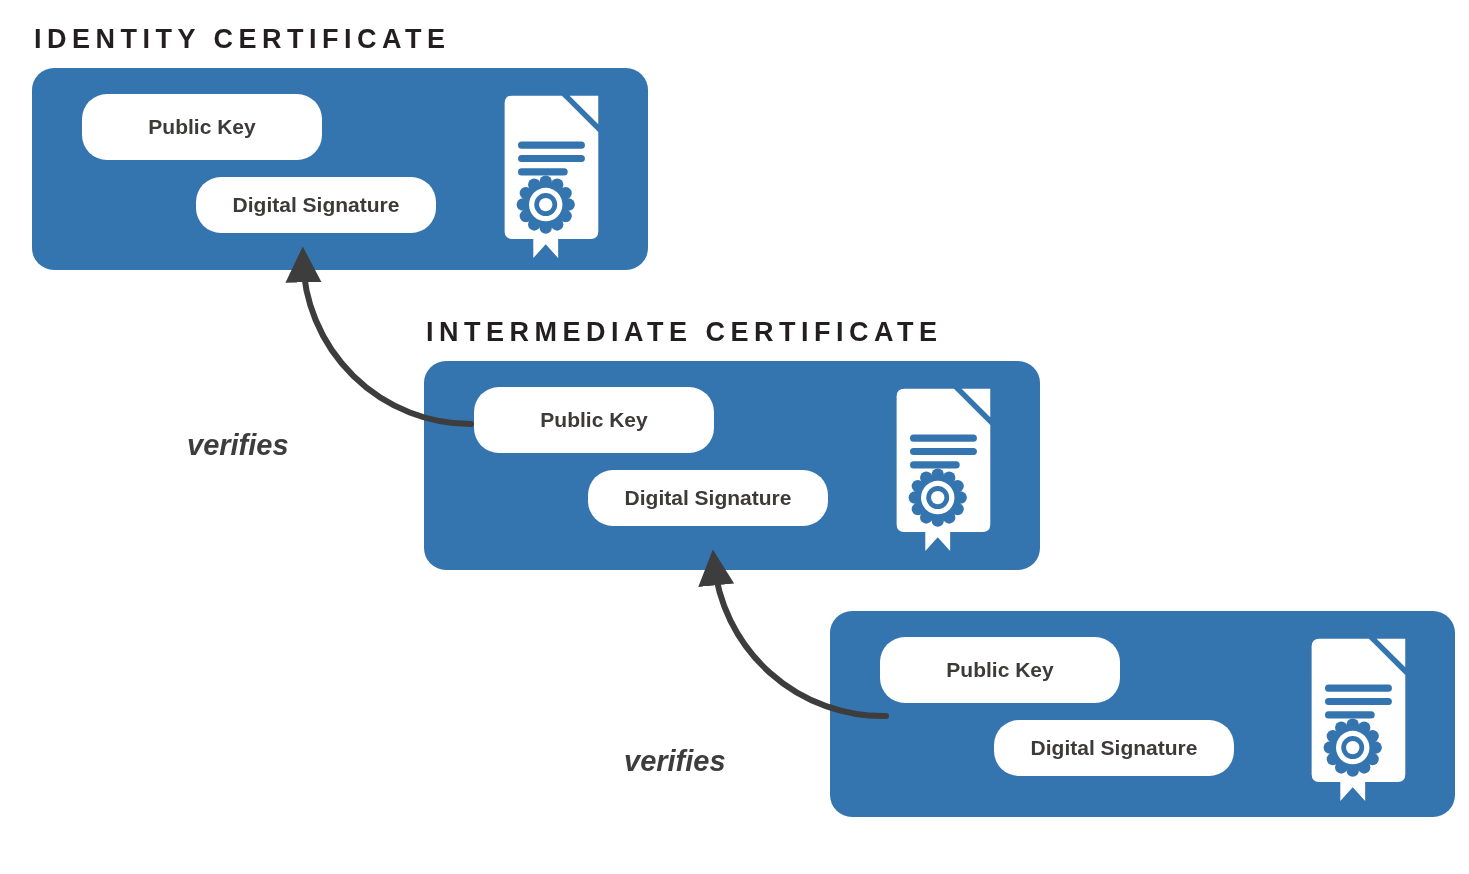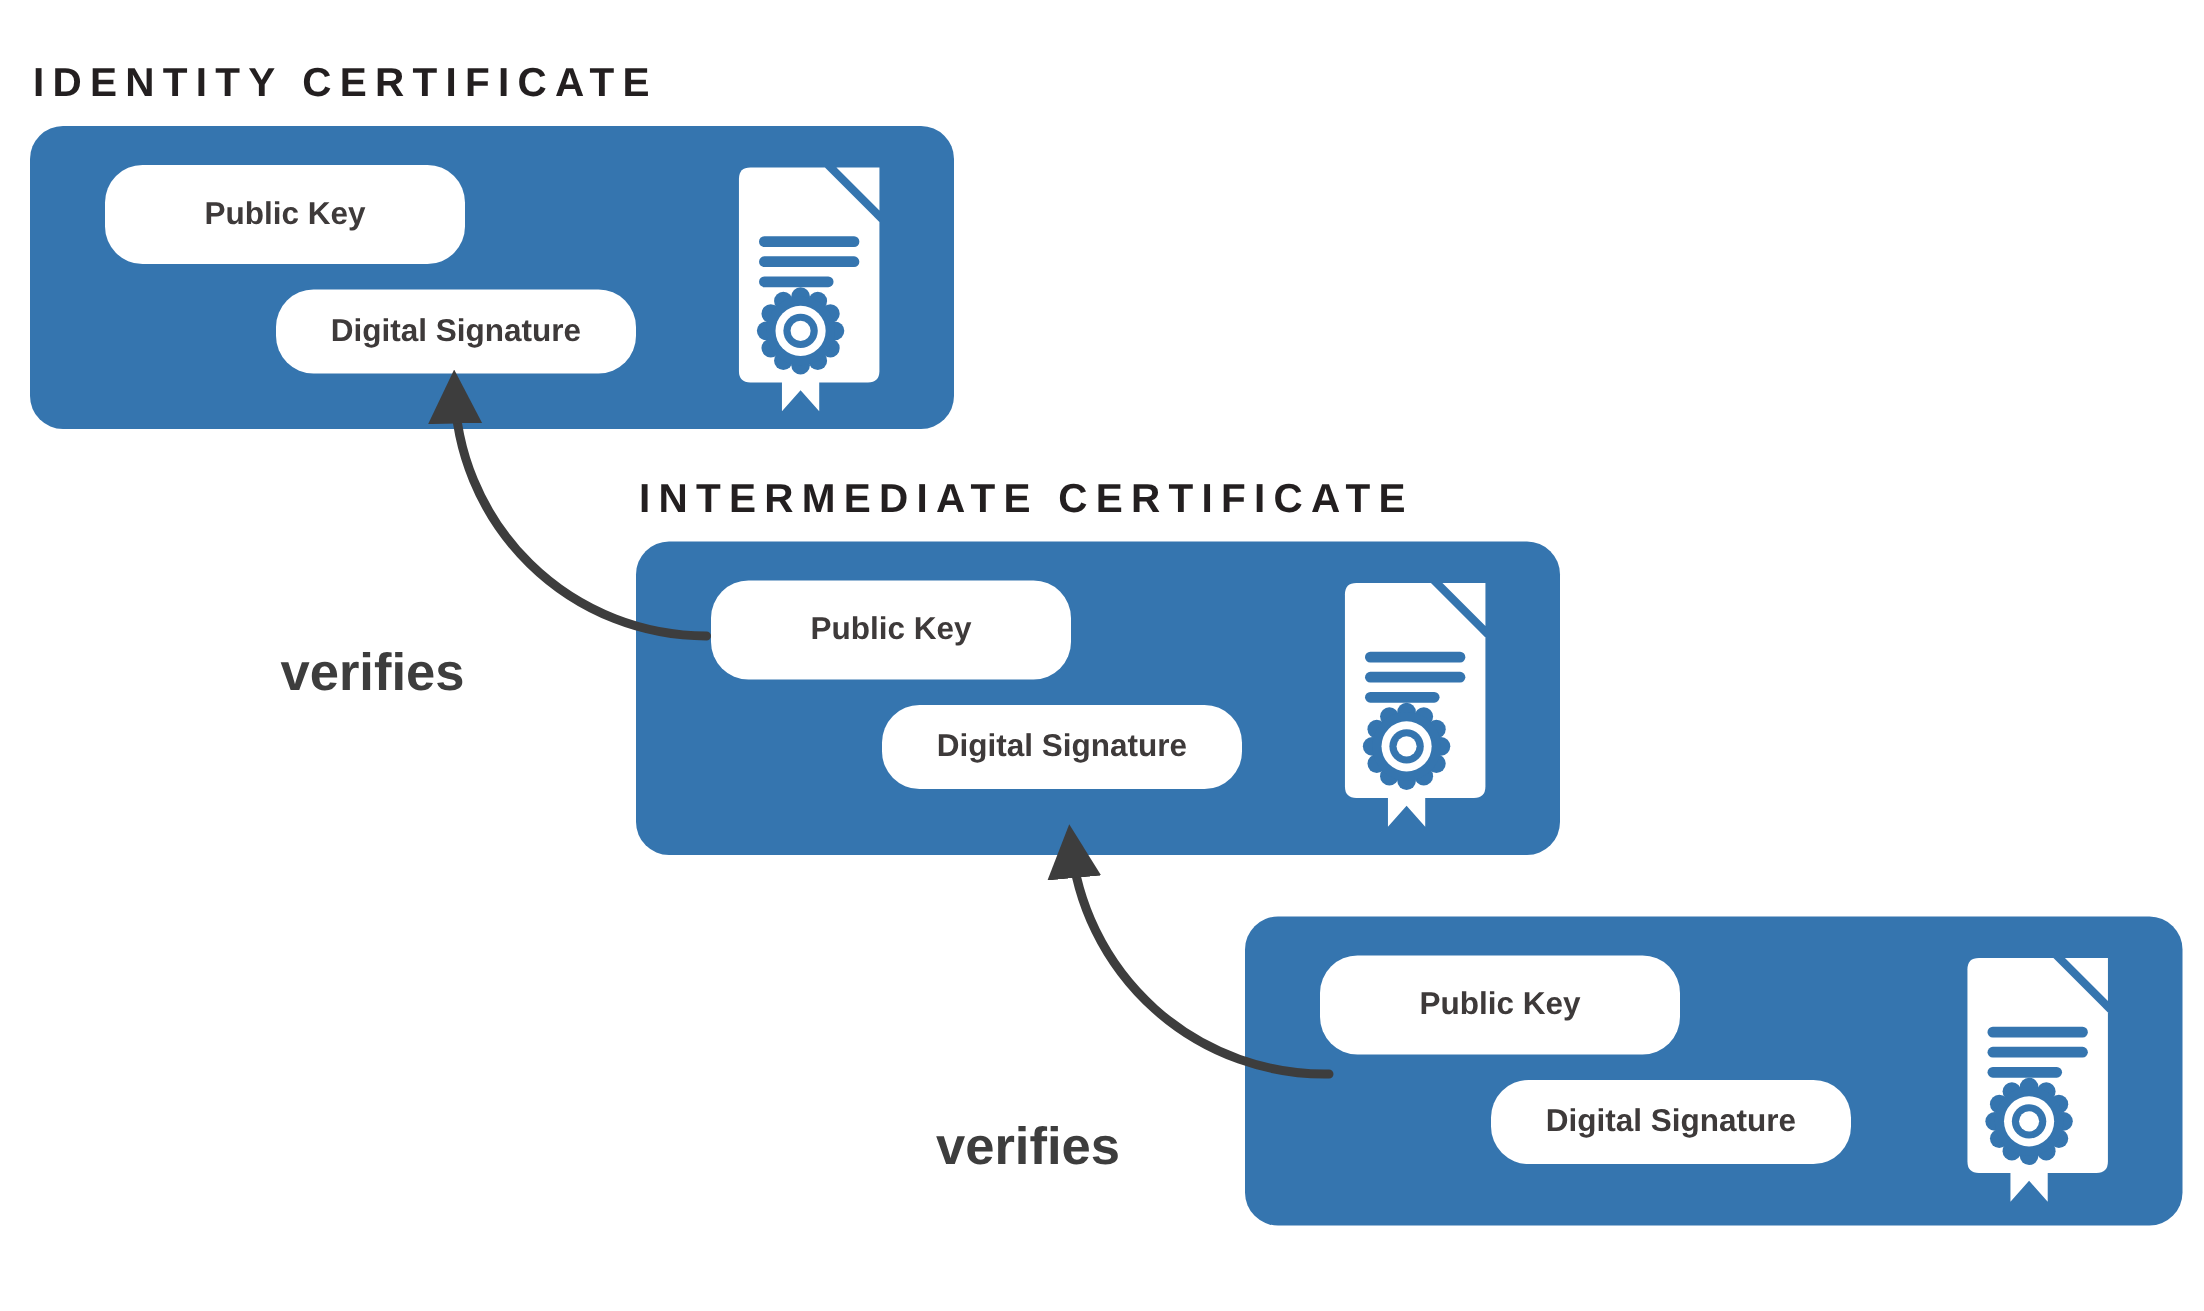--- a/index.html
+++ b/index.html
@@ -23,21 +23,21 @@
   .cert{position:absolute;}
   .cert .title{
     font-size:27px;
     font-weight:800;
     letter-spacing:5.5px;
     line-height:30px;
     color:var(--ink);
     white-space:nowrap;
     margin:0 0 14px 2px;
   }
-  .g-identity{left:20px;top:24px;margin-top:16px;}
+  .g-identity{left:32px;top:24px;}
   .g-intermediate{left:424px;top:317px;}
   .g-root{left:830px;top:611px;}
   .g-root .title{margin-left:8px;}
 
   .panel{
     position:relative;
     background:var(--blue);
     border-radius:22px;
   }
   .g-identity .panel{width:616px;height:202px;}
@@ -65,22 +65,23 @@
     right:40px;
     width:115px;
     height:172px;
     color:var(--blue);
     display:block;
   }
 
   
   .verifies{
     position:absolute;
-    font-size:35px;
+    font-size:29px;
     font-weight:bold;
+    font-style:italic;
     color:var(--arrow);
     white-space:nowrap;
   }
   .v1{left:187px;top:429px;}
   .v2{left:624px;top:745px;}
 
   
   .arrows{
     position:absolute;
     inset:0;

